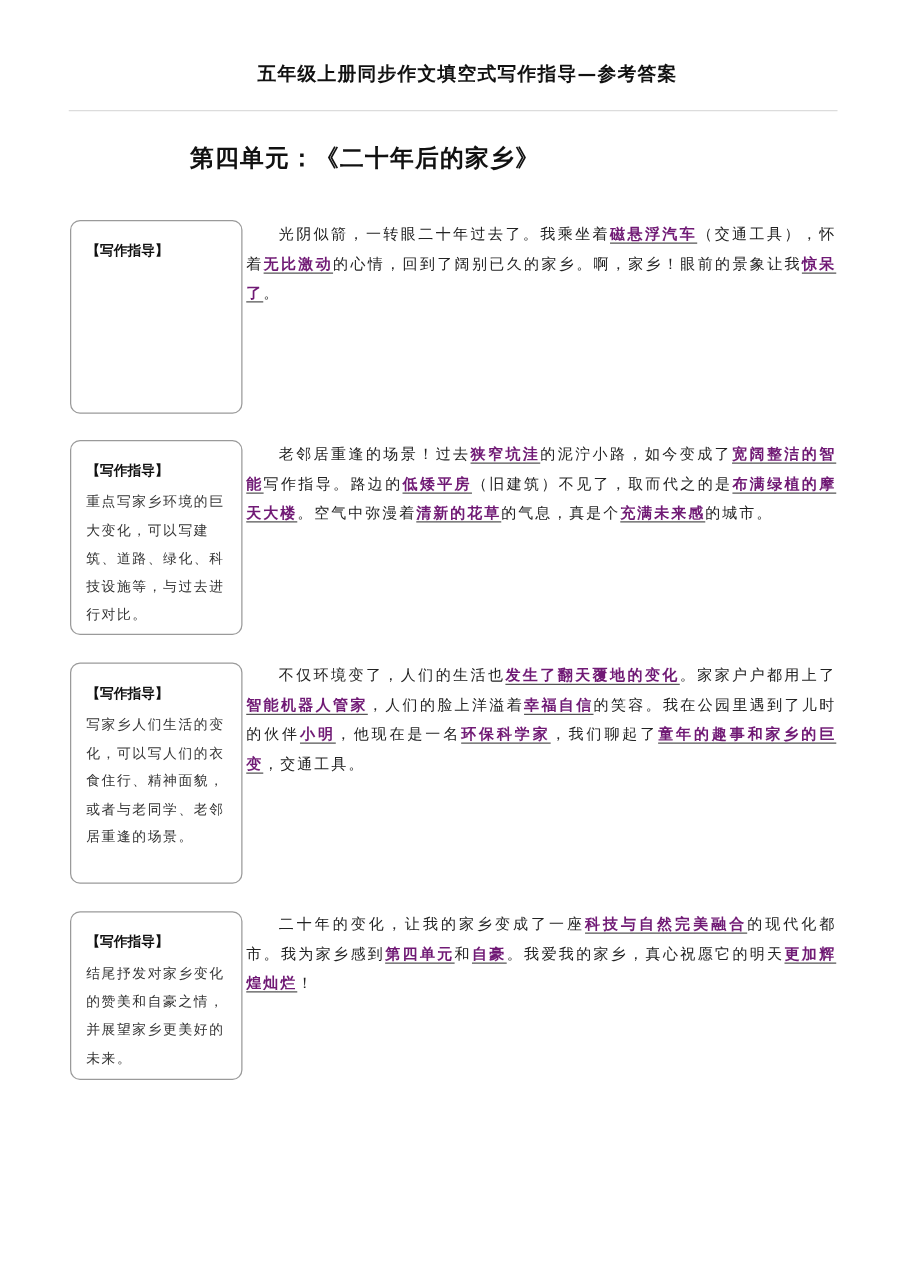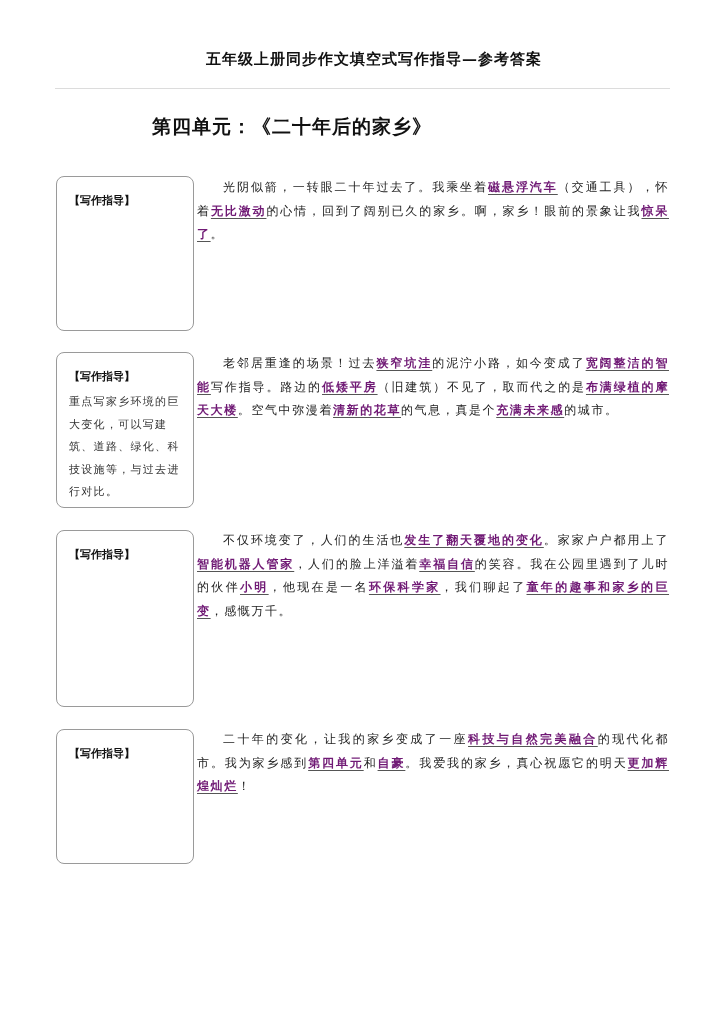--- a/index.html
+++ b/index.html
@@ -65,19 +65,21 @@
 <div class="para" style="top:176px;"><span>光阴似箭，一转眼二十年过去了。我乘坐着</span><span class="ans">磁悬浮汽车</span><span>（交通工具），怀着</span><span class="ans">无比激动</span><span>的心情，回到了阔别已久的家乡。啊，家乡！眼前的景象让我</span><span class="ans">惊呆了</span><span>。</span></div>
 
 <div class="guide-box" style="top:352px; height:156px;">
   <div class="guide-title">【写作指导】</div>
   <div class="guide-text">重点写家乡环境的巨大变化，可以写建筑、道路、绿化、科技设施等，与过去进行对比。</div>
 </div>
 <div class="para" style="top:352px;"><span>老邻居重逢的场景！过去</span><span class="ans">狭窄坑洼</span><span>的泥泞小路，如今变成了</span><span class="ans">宽阔整洁的智能</span><span>写作指导。路边的</span><span class="ans">低矮平房</span><span>（旧建筑）不见了，取而代之的是</span><span class="ans">布满绿植的摩天大楼</span><span>。空气中弥漫着</span><span class="ans">清新的花草</span><span>的气息，真是个</span><span class="ans">充满未来感</span><span>的城市。</span></div>
 
 <div class="guide-box" style="top:530px; height:177px;">
   <div class="guide-title">【写作指导】</div>
+  <div class="guide-text">写家乡人们生活的变化，可以写人们的衣食住行、精神面貌，或者与老同学、老邻居重逢的场景。</div>
 </div>
-<div class="para" style="top:529px;"><span>不仅环境变了，人们的生活也</span><span class="ans">发生了翻天覆地的变化</span><span>。家家户户都用上了</span><span class="ans">智能机器人管家</span><span>，人们的脸上洋溢着</span><span class="ans">幸福自信</span><span>的笑容。我在公园里遇到了儿时的伙伴</span><span class="ans">小明</span><span>，他现在是一名</span><span class="ans">环保科学家</span><span>，我们聊起了</span><span class="ans">童年的趣事和家乡的巨变</span><span>，感慨万千。</span></div>
+<div class="para" style="top:529px;"><span>不仅环境变了，人们的生活也</span><span class="ans">发生了翻天覆地的变化</span><span>。家家户户都用上了</span><span class="ans">智能机器人管家</span><span>，人们的脸上洋溢着</span><span class="ans">幸福自信</span><span>的笑容。我在公园里遇到了儿时的伙伴</span><span class="ans">小明</span><span>，他现在是一名</span><span class="ans">环保科学家</span><span>，我们聊起了</span><span class="ans">童年的趣事和家乡的巨变</span><span>，交通工具。</span></div>
 
 <div class="guide-box" style="top:729px; height:135px;">
   <div class="guide-title">【写作指导】</div>
+  <div class="guide-text">结尾抒发对家乡变化的赞美和自豪之情，并展望家乡更美好的未来。</div>
 </div>
 <div class="para" style="top:728px;"><span>二十年的变化，让我的家乡变成了一座</span><span class="ans">科技与自然完美融合</span><span>的现代化都市。我为家乡感到</span><span class="ans">第四单元</span><span>和</span><span class="ans">自豪</span><span>。我爱我的家乡，真心祝愿它的明天</span><span class="ans">更加辉煌灿烂</span><span>！</span></div>
 
 </body></html>

